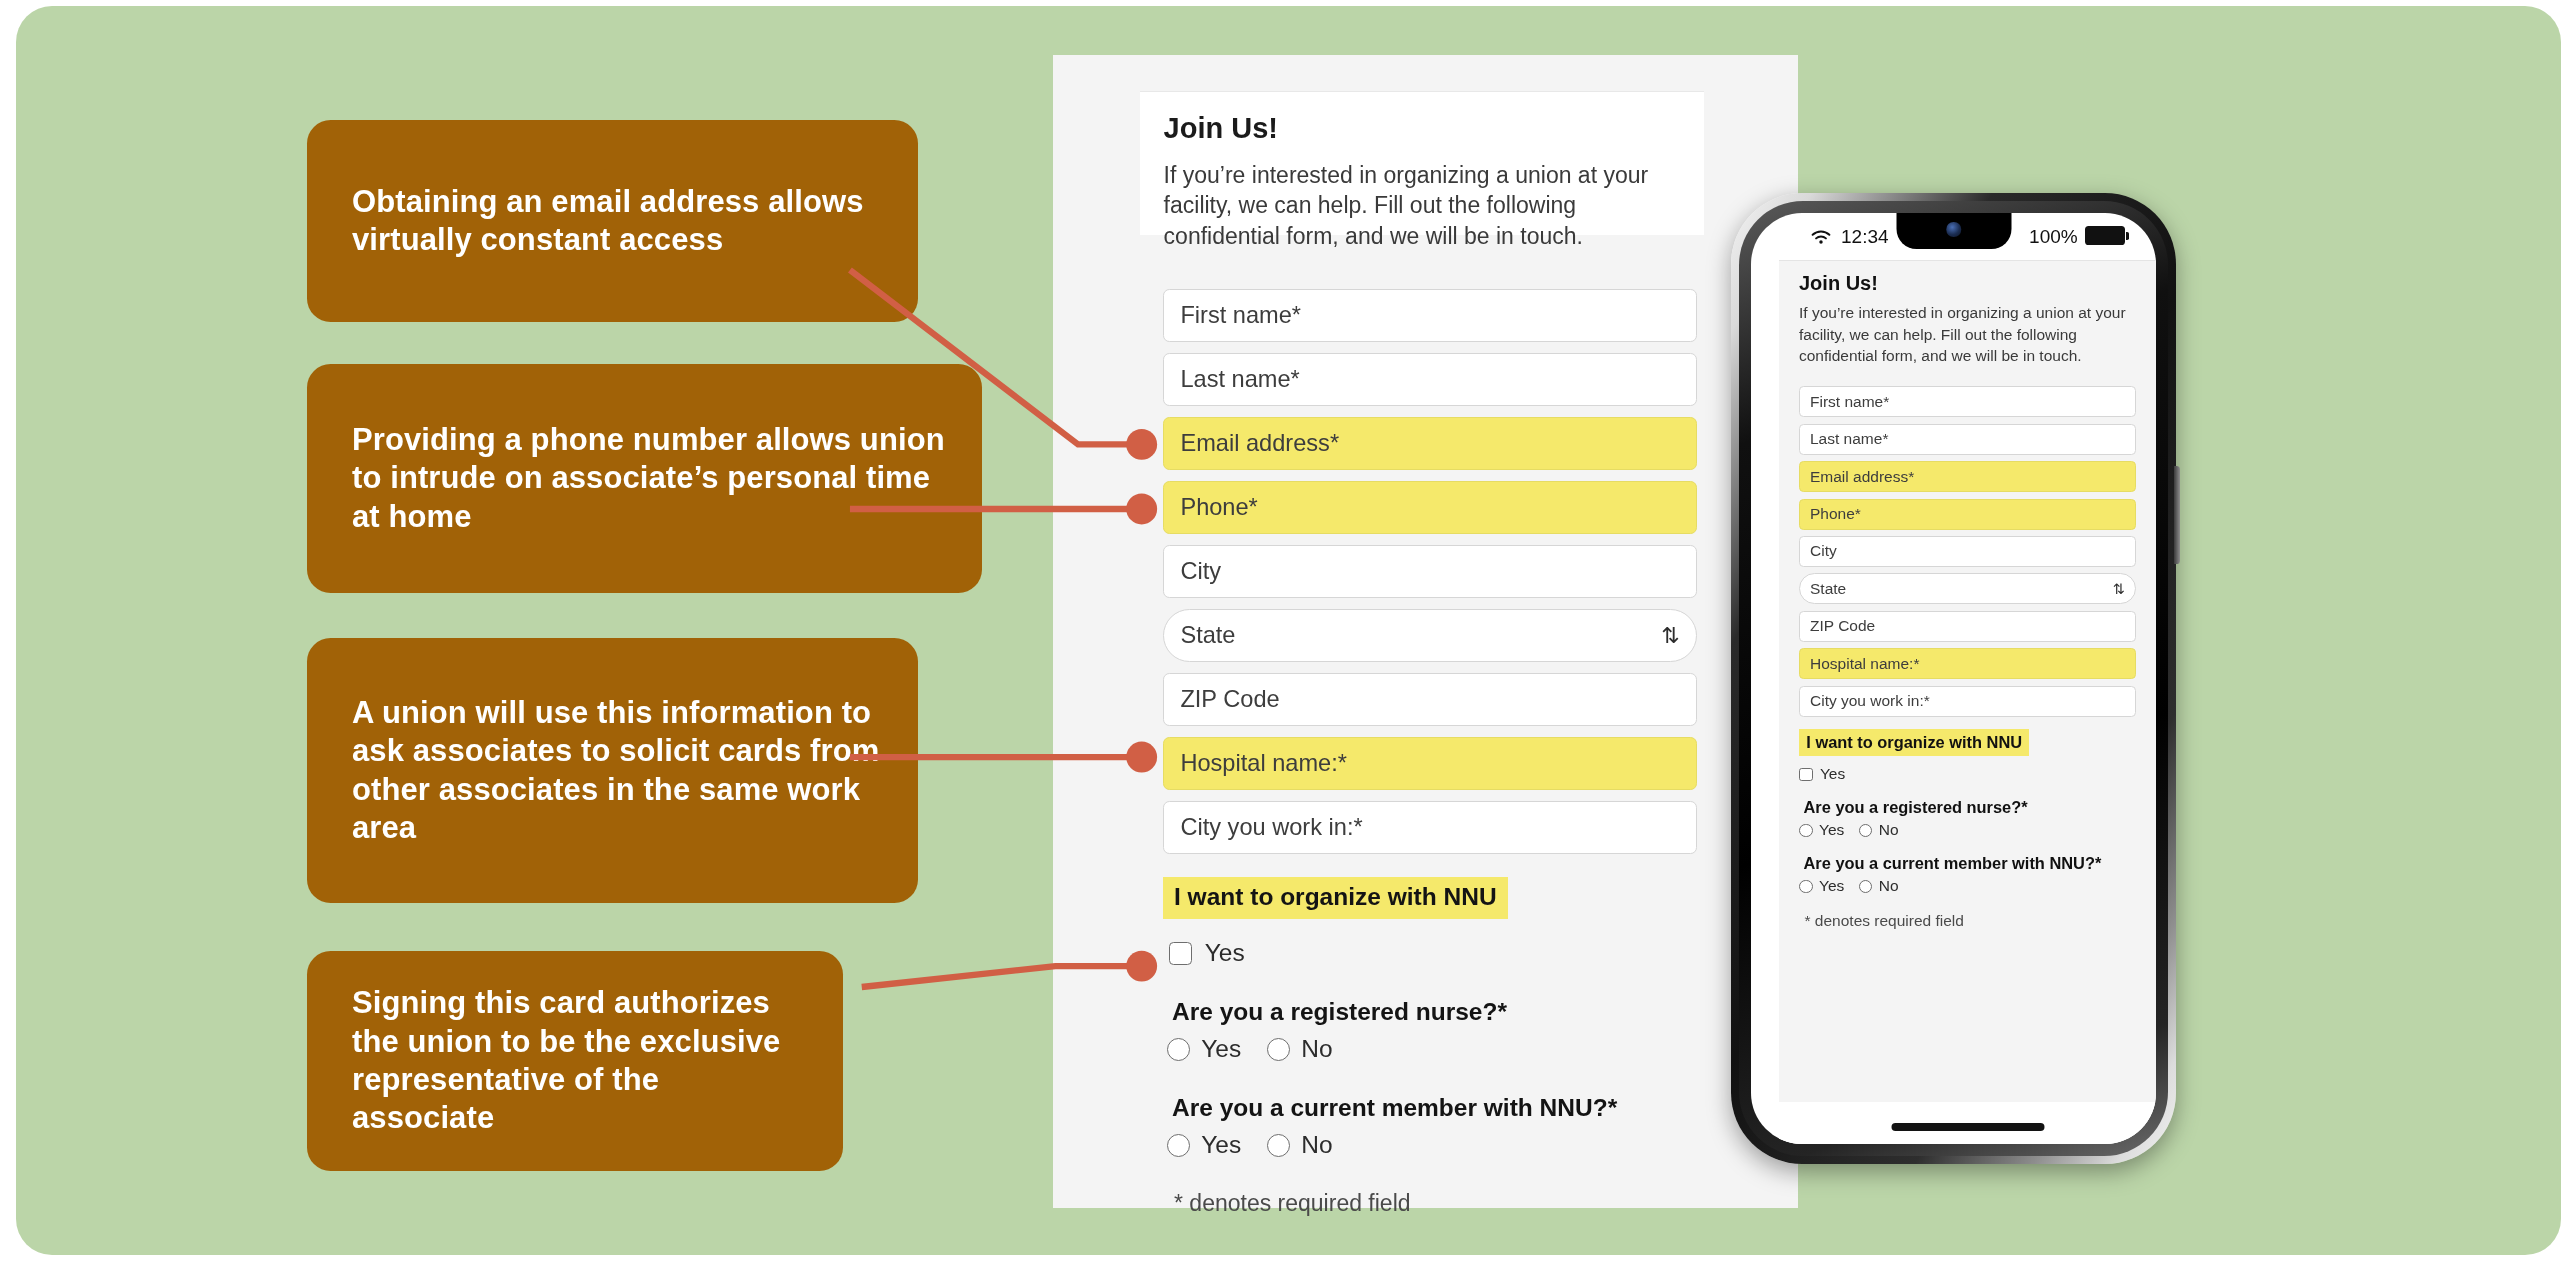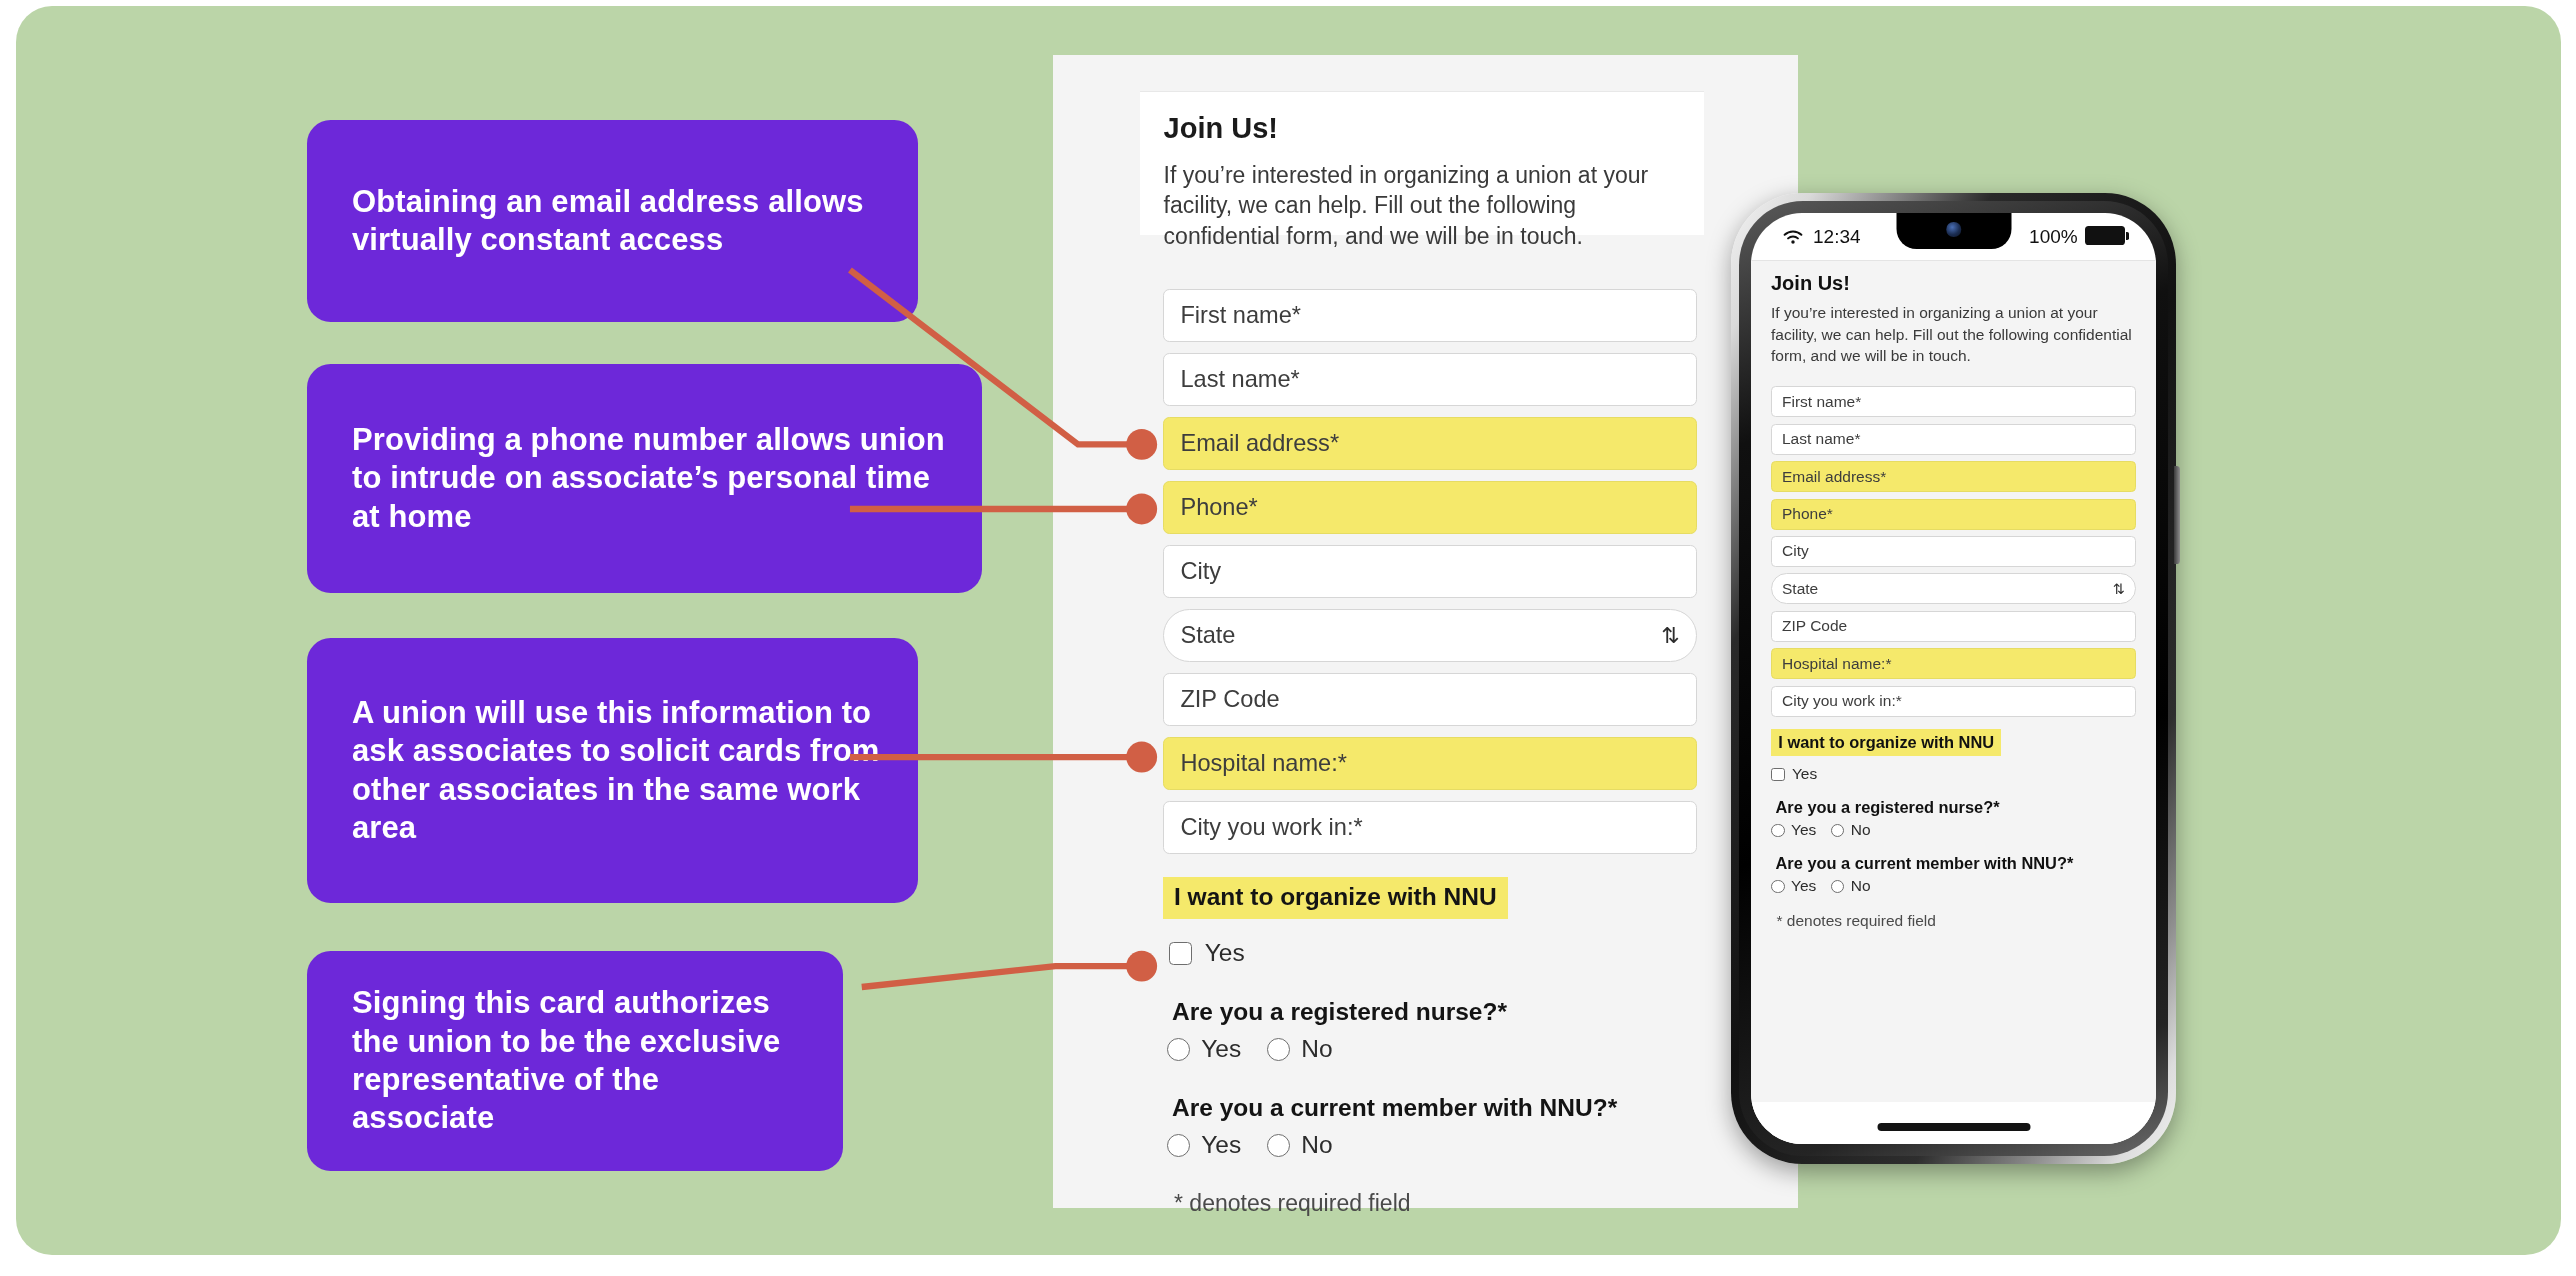--- a/index.html
+++ b/index.html
@@ -7,21 +7,21 @@
   .stage{position:relative;width:2576px;height:1276px;background:#ffffff;}
 
   
   .green-panel{
     position:absolute;left:16.4px;top:5.5px;width:2545px;height:1249px;
     background:#bbd5a8;border-radius:36px;
   }
 
   
   .callout{
-    position:absolute;background:#6d28d9;border-radius:23.6px;
+    position:absolute;background:#a16207;border-radius:23.6px;
     color:#ffffff;font-weight:bold;line-height:1.24;
     font-size:31px;letter-spacing:0.1px;
     padding:31px 36px 31px 45px;box-sizing:border-box;
     display:flex;align-items:center;
   }
   .c1{left:307px;top:120px;width:611px;height:202px;}
   .c2{left:307px;top:364px;width:675px;height:229px;}
   .c3{left:307px;top:638px;width:611px;height:265px;}
   .c4{left:307px;top:951px;width:536px;height:220px;}
   .callout span{display:block;}
@@ -75,21 +75,21 @@
     position:absolute;inset:0;border-radius:71px;
     background:linear-gradient(120deg,#f3f3f3 0%,#d9d9d9 8%,#8c8c8c 16%,#2a2a2a 26%,#111 50%,#2e2e2e 74%,#8f8f8f 86%,#dcdcdc 94%,#f2f2f2 100%);
     box-shadow:0 7.3px 23.6px rgba(0,0,0,.35);
   }
   .phone-mid{
     position:absolute;left:8.2px;top:8.2px;right:8.2px;bottom:8.2px;border-radius:64px;
     background:linear-gradient(160deg,#5a5a5a,#101010 22%,#000 60%,#242424 88%,#6a6a6a);
   }
   .phone-screen{
     position:absolute;left:20px;top:20px;right:20px;bottom:20px;border-radius:51px;
-    background:#ffffff;overflow:hidden;
+    background:#ffffff;overflow:hidden;padding-left:28px;
   }
   .notch{
     position:absolute;left:50%;top:0;transform:translateX(-50%);
     width:115px;height:36px;background:#000;
     border-bottom-left-radius:20px;border-bottom-right-radius:20px;z-index:4;
   }
   .cam{
     position:absolute;left:50%;top:9px;transform:translateX(-50%);
     width:14.5px;height:14.5px;border-radius:50%;
     background:radial-gradient(circle at 40% 35%,#4a6fb5 0%,#1b2d52 55%,#0b1220 100%);

